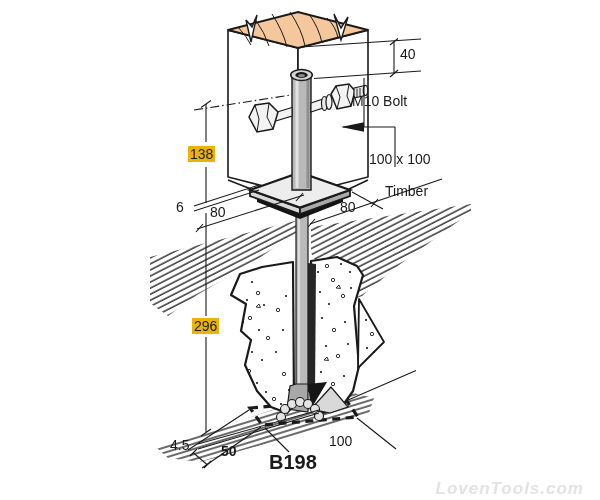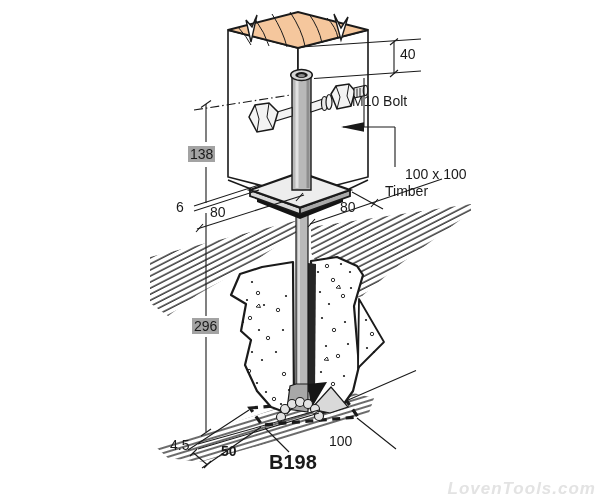--- a/index.html
+++ b/index.html
@@ -1,22 +1,22 @@
 <!DOCTYPE html>
 <html style="--background: #ffffff; --line: #1a1a1a; --wood: #f5c79d; --steel: #b9b9b9; --plate: #ededed; --watermark: #e3e3e3;"><head>
 <meta charset="utf-8">
 <style>
   html,body{margin:0;padding:0;background:#fff;}
   #stage{position:relative;width:600px;height:500px;background:var(--background,#fff);
          font-family:"Liberation Sans", sans-serif;overflow:hidden;text-align:center;}
   #stage svg{position:absolute;left:0;top:0;}
   .lbl{position:absolute;font-size:14px;color:#1a1a1a;white-space:nowrap;line-height:1;}
-  .lbl.gapbg{background:#a3a3a3;padding:1px 2px;}
+  .lbl.gapbg{background:#eab308;padding:1px 2px;}
   .lbl.code{font-weight:bold;font-size:20px;}
-  .watermark{position:absolute;right:4px;bottom:1px;font-size:17px;font-weight:bold;
+  .watermark{position:absolute;right:16px;bottom:1px;font-size:17px;font-weight:bold;
              font-style:italic;color:var(--watermark,#e5e5e5);letter-spacing:1px;margin-left:44px;}
   .wood{fill:var(--wood,#f5c79d);}
   .steel{fill:var(--steel,#b9b9b9);}
   .plate{fill:var(--plate,#ededed);}
 </style>
 </head>
 <body>
 
 <div id="stage">
   <svg width="600" height="500" viewBox="0 0 600 500">
@@ -190,21 +190,21 @@
       <path d="M193,452.5 L207,464.5"></path>
       <path d="M190,456 L197,449 M204,468 L211,461"></path>
       <path d="M347,400.5 L416,370.5 M357,418 L396,449"></path>
       <path d="M265,428 L289,452"></path>
     </g>
     <polygon points="341,127 364,122.3 364,131.7" fill="#1a1a1a"></polygon>
   </svg>
 
   <div class="lbl" style="left:400px;top:47px;">40</div>
   <div class="lbl" style="left:352px;top:94px;">M10 Bolt</div>
-  <div class="lbl" style="left:369px;top:167px;padding-left:36px;">100 x 100</div>
+  <div class="lbl" style="left:369px;top:152px;">100 x 100</div>
   <div class="lbl" style="left:385px;top:184px;">Timber</div>
   <div class="lbl gapbg" style="left:188px;top:146px;">138</div>
   <div class="lbl" style="left:176px;top:200px;">6</div>
   <div class="lbl" style="left:210px;top:205px;">80</div>
   <div class="lbl" style="left:340px;top:200px;">80</div>
   <div class="lbl gapbg" style="left:192px;top:318px;">296</div>
   <div class="lbl" style="left:170px;top:438px;">4.5</div>
   <div class="lbl" style="left:221px;top:444px;font-weight:bold;">50</div>
   <div class="lbl" style="left:329px;top:434px;">100</div>
   <div class="lbl code" style="left:269px;top:452px;">B198</div>

